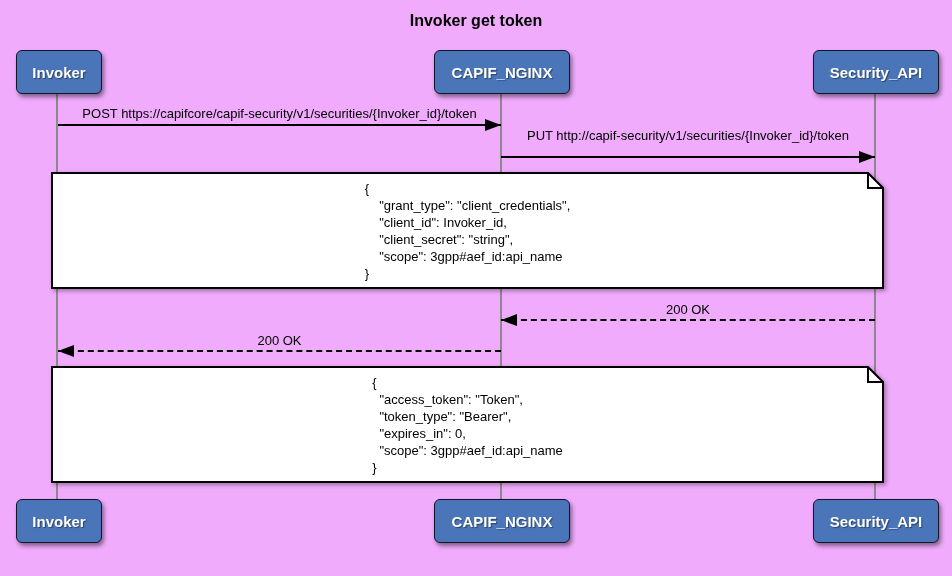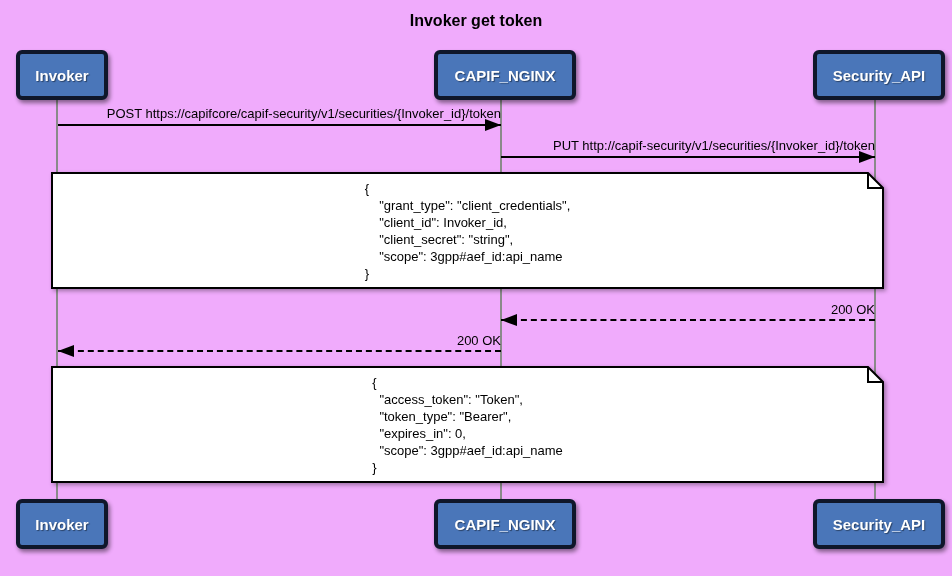--- a/index.html
+++ b/index.html
@@ -8,30 +8,30 @@
     font-family:"Liberation Sans", sans-serif; color:#000; overflow:hidden;
   }
   .title {
     position:absolute; left:0; top:12px; width:952px; text-align:center;
     font-size:16px; font-weight:bold; color:#000;
   }
   .lifeline {
     position:absolute; top:92px; height:407px; width:2px; background:#8a8a8a;
   }
   .actor {
-    position:absolute; height:42px; background:#4a76b9; border:4px solid #0f172a;
+    position:absolute; height:42px; background:#4a76b9; border:1px solid #0f172a;
     border-radius:6px; box-shadow:2px 3px 4px rgba(0,0,0,0.45);
     display:flex; align-items:center; justify-content:center;
   }
   .actor span {
     color:#fff; font-weight:bold; font-size:15px;
     text-shadow:1px 1px 1px rgba(0,0,0,0.45);
   }
   .msg-label {
-    position:absolute; text-align:right; font-size:13px; height:17px;
+    position:absolute; text-align:center; font-size:13px; height:17px;
     white-space:nowrap; overflow:visible;
   }
   .msg-line { position:absolute; height:0; }
   .msg-line.solid  { border-top:2px solid #000; }
   .msg-line.dashed { border-top:2px dashed #000; }
   .arrowhead { position:absolute; width:0; height:0; }
   .arrowhead.right {
     border-left:16px solid #000;
     border-top:6px solid transparent; border-bottom:6px solid transparent;
   }
@@ -69,21 +69,21 @@
     <span>CAPIF_NGINX</span>
   </div>
   <div class="actor" style="left:813px;top:50px;width:124px">
     <span>Security_API</span>
   </div>
 
   <div class="msg-label" style="left:58px;top:106px;width:443px">POST https://capifcore/capif-security/v1/securities/{Invoker_id}/token</div>
   <div class="msg-line solid" style="left:58px;top:124px;width:443px"></div>
   <div class="arrowhead right" style="left:485px;top:119px"></div>
 
-  <div class="msg-label" style="left:501px;top:138px;width:374px">PUT http://capif-security/v1/securities/{Invoker_id}/token</div>
+  <div class="msg-label" style="left:501px;top:128px;width:374px">PUT http://capif-security/v1/securities/{Invoker_id}/token</div>
   <div class="msg-line solid" style="left:501px;top:156px;width:374px"></div>
   <div class="arrowhead right" style="left:859px;top:151px"></div>
 
   <div class="note" style="left:51px;top:172px;width:833px;height:117px">
     <svg width="833" height="117" viewBox="0 0 833 117">
       <polygon points="1,1 817,1 832,16 832,116 1,116" fill="#ffffff" stroke="#000000" stroke-width="2"></polygon>
       <path d="M817,1 L817,16 L832,16" fill="none" stroke="#000000" stroke-width="2"></path>
     </svg>
     <div class="note-content">
       <div class="note-lines">

